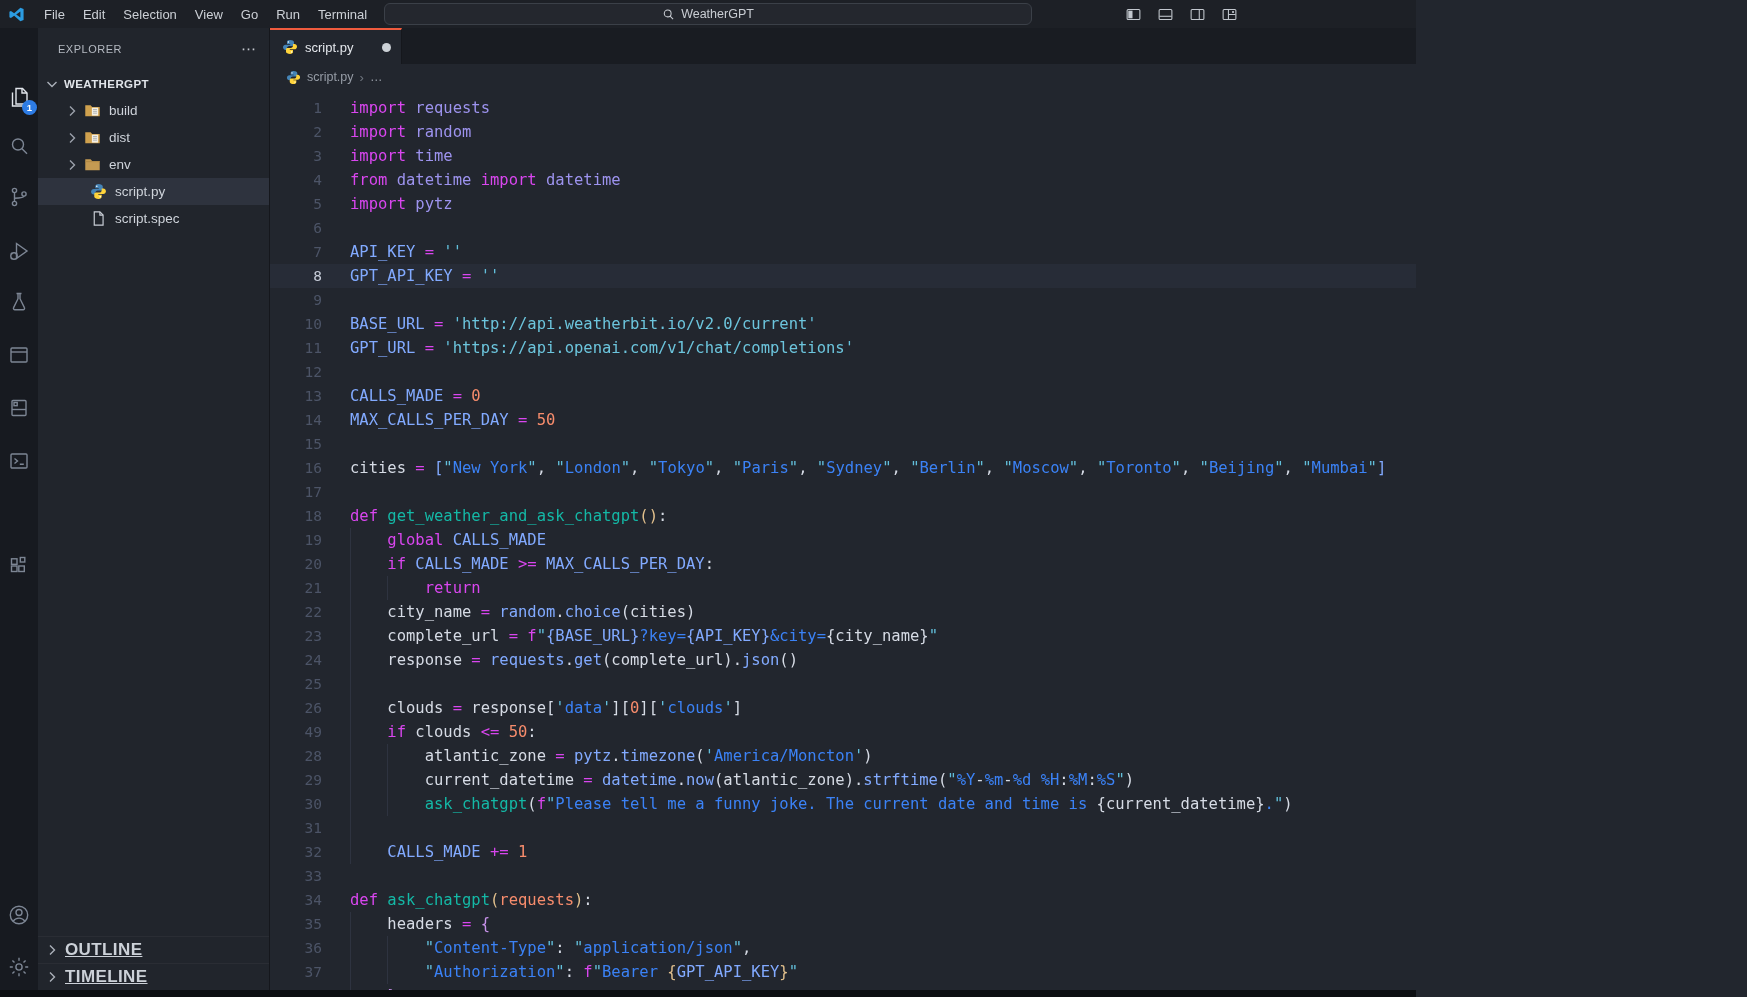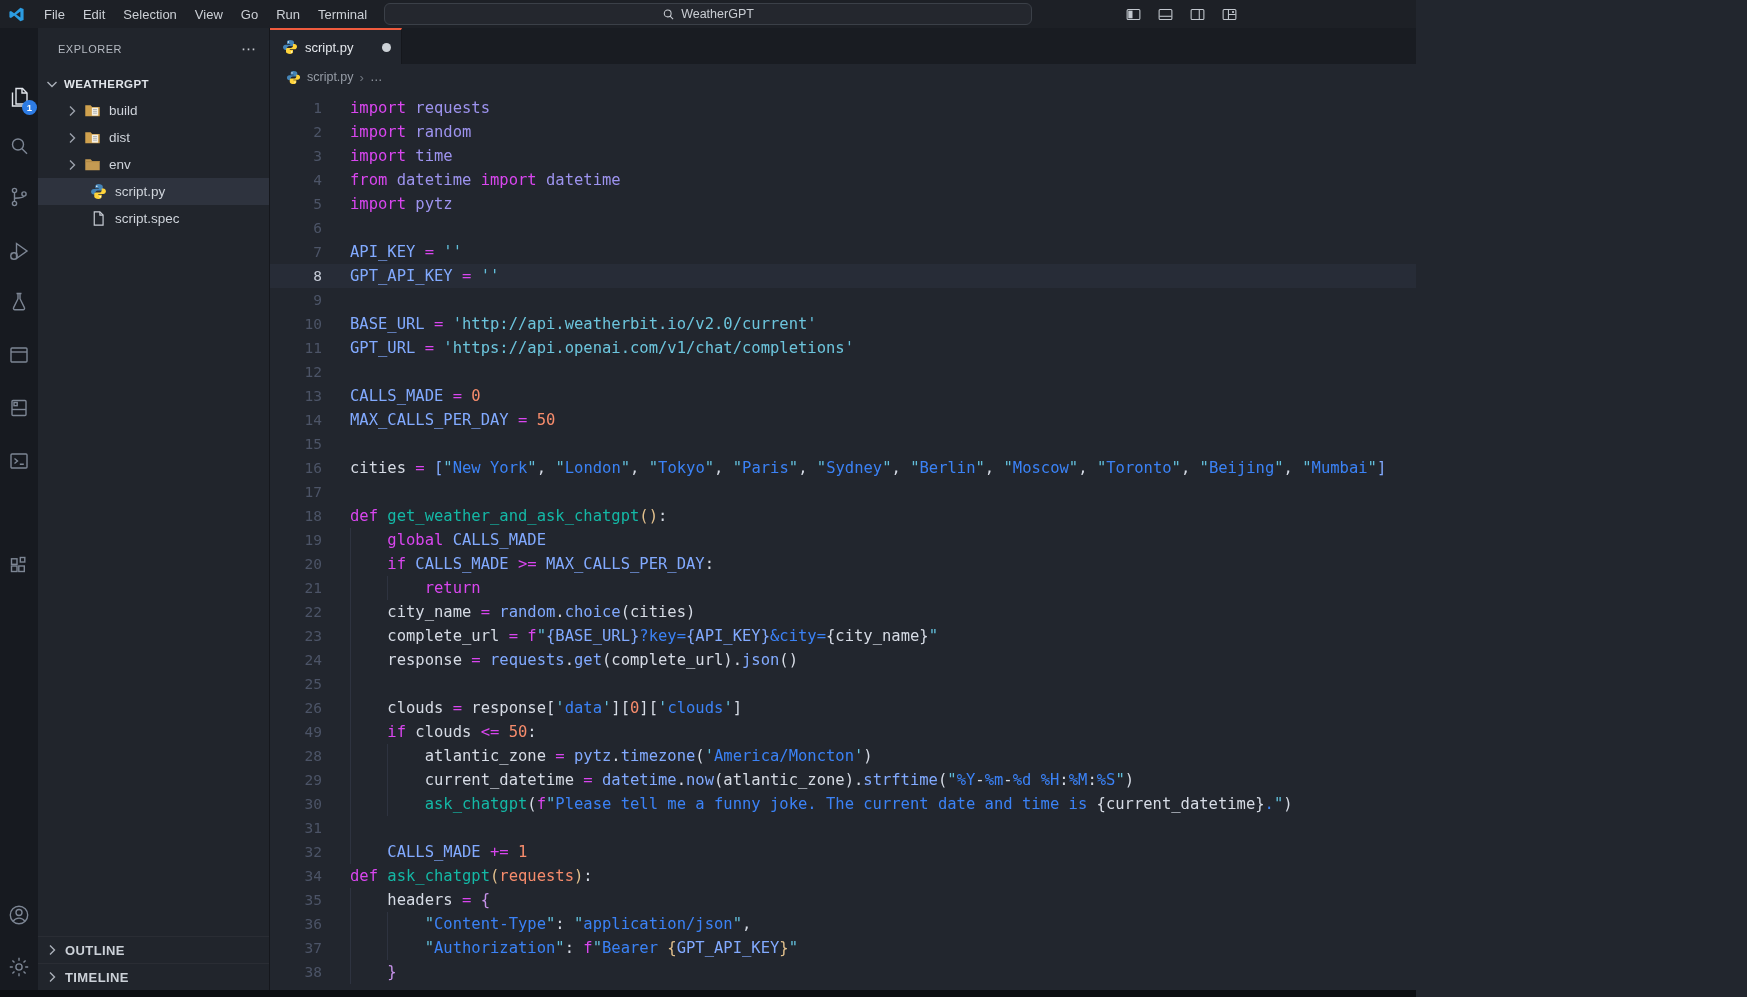--- a/index.html
+++ b/index.html
@@ -47,21 +47,21 @@
     color:#e1e5ea; font-size:11.5px; font-weight:bold; letter-spacing:.4px; }
   .tree-item { height:27px; display:flex; align-items:center; color:#ced3da; font-size:13.5px; }
   .tree-item.selected { background:#2e333e; }
   .tree-item .chev { width:16px; height:16px; margin-left:26px; color:#9ba1ab; flex:none; }
   .tree-item .no-chev { width:16px; margin-left:32px; flex:none; }
   .tree-item .ficon { width:17px; height:17px; margin:0 8px 0 4px; flex:none; }
   .chev svg, .sb-root .chev svg { width:16px; height:16px; display:block; }
   .sb-root .chev { width:16px; height:16px; color:#aab0b9; }
   .sb-spacer { flex:1; }
   .sb-section { height:27px; border-top:1px solid #2a2d34; display:flex; align-items:center;
-    color:#ccd1d8; font-size:13px; font-weight:bold; letter-spacing:.4px; gap:5px; padding-left:6px; }
+    color:#ccd1d8; font-size:17px; font-weight:bold; letter-spacing:.4px; gap:5px; padding-left:6px;text-decoration:underline; }
   .sb-section .chev { width:16px; height:16px; color:#aab0b9; }
 
   
   .editor { flex:1; display:flex; flex-direction:column; min-width:0; background:#22262e; }
   .tabbar { height:36px; background:#191c22; display:flex; flex:none; }
   .tab { width:132px; background:#22262e; border-top:2px solid #ef5b3e; border-right:1px solid #15171c;
     display:flex; align-items:center; padding:0 10px 0 12px; gap:7px;
     color:#e4e7ec; font-size:13px; }
   .tab .pyicon { width:16px; height:16px; flex:none; }
   .tab .dot { width:9px; height:9px; border-radius:50%; background:#ccd1d7; margin-left:auto; }
@@ -370,20 +370,21 @@
           <div class="cl"><i class="guide" style="left: calc(0ch + 80px);"></i><span class="ln">23</span><span class="ct"><span class="t-p">    complete_url </span><span class="t-k">=</span><span class="t-p"> </span><span class="t-k">f</span><span class="t-q">"</span><span class="t-b">{BASE_URL}</span><span class="t-s">?key=</span><span class="t-b">{API_KEY}</span><span class="t-s">&amp;city=</span><span class="t-p">{city_name}</span><span class="t-q">"</span></span></div>
           <div class="cl"><i class="guide" style="left: calc(0ch + 80px);"></i><span class="ln">24</span><span class="ct"><span class="t-p">    response </span><span class="t-k">=</span><span class="t-p"> </span><span class="t-b">requests</span><span class="t-p">.</span><span class="t-b">get</span><span class="t-p">(complete_url).</span><span class="t-b">json</span><span class="t-p">()</span></span></div>
           <div class="cl"><i class="guide" style="left: calc(0ch + 80px);"></i><span class="ln">25</span><span class="ct"></span></div>
           <div class="cl"><i class="guide" style="left: calc(0ch + 80px);"></i><span class="ln">26</span><span class="ct"><span class="t-p">    clouds </span><span class="t-k">=</span><span class="t-p"> response[</span><span class="t-q">'</span><span class="t-s">data</span><span class="t-q">'</span><span class="t-p">][</span><span class="t-n">0</span><span class="t-p">][</span><span class="t-q">'</span><span class="t-s">clouds</span><span class="t-q">'</span><span class="t-p">]</span></span></div>
           <div class="cl"><i class="guide" style="left: calc(0ch + 80px);"></i><span class="ln">49</span><span class="ct"><span class="t-p">    </span><span class="t-k">if</span><span class="t-p"> clouds </span><span class="t-k">&lt;=</span><span class="t-p"> </span><span class="t-n">50</span><span class="t-p">:</span></span></div>
           <div class="cl"><i class="guide" style="left: calc(0ch + 80px);"></i><i class="guide" style="left: calc(4ch + 80px);"></i><span class="ln">28</span><span class="ct"><span class="t-p">        atlantic_zone </span><span class="t-k">=</span><span class="t-p"> </span><span class="t-b">pytz</span><span class="t-p">.</span><span class="t-b">timezone</span><span class="t-p">(</span><span class="t-q">'</span><span class="t-s">America/Moncton</span><span class="t-q">'</span><span class="t-p">)</span></span></div>
           <div class="cl"><i class="guide" style="left: calc(0ch + 80px);"></i><i class="guide" style="left: calc(4ch + 80px);"></i><span class="ln">29</span><span class="ct"><span class="t-p">        current_datetime </span><span class="t-k">=</span><span class="t-p"> </span><span class="t-b">datetime</span><span class="t-p">.</span><span class="t-b">now</span><span class="t-p">(atlantic_zone).</span><span class="t-b">strftime</span><span class="t-p">(</span><span class="t-q">"</span><span class="t-s">%Y</span><span class="t-p">-</span><span class="t-s">%m</span><span class="t-p">-</span><span class="t-s">%d</span><span class="t-p"> </span><span class="t-s">%H</span><span class="t-p">:</span><span class="t-s">%M</span><span class="t-p">:</span><span class="t-s">%S</span><span class="t-q">"</span><span class="t-p">)</span></span></div>
           <div class="cl"><i class="guide" style="left: calc(0ch + 80px);"></i><i class="guide" style="left: calc(4ch + 80px);"></i><span class="ln">30</span><span class="ct"><span class="t-p">        </span><span class="t-f">ask_chatgpt</span><span class="t-p">(</span><span class="t-k">f</span><span class="t-q">"</span><span class="t-s">Please tell me a funny joke. The current date and time is </span><span class="t-p">{current_datetime}</span><span class="t-s">.</span><span class="t-q">"</span><span class="t-p">)</span></span></div>
           <div class="cl"><i class="guide" style="left: calc(0ch + 80px);"></i><span class="ln">31</span><span class="ct"></span></div>
           <div class="cl"><i class="guide" style="left: calc(0ch + 80px);"></i><span class="ln">32</span><span class="ct"><span class="t-p">    </span><span class="t-b">CALLS_MADE</span><span class="t-p"> </span><span class="t-k">+=</span><span class="t-p"> </span><span class="t-n">1</span></span></div>
+          <div class="cl"><span class="ln">33</span><span class="ct"></span></div>
           <div class="cl"><span class="ln">34</span><span class="ct"><span class="t-k">def</span><span class="t-p"> </span><span class="t-f">ask_chatgpt</span><span class="t-g1">(</span><span class="t-n">requests</span><span class="t-g1">)</span><span class="t-p">:</span></span></div>
           <div class="cl"><i class="guide" style="left: calc(0ch + 80px);"></i><span class="ln">35</span><span class="ct"><span class="t-p">    headers </span><span class="t-k">=</span><span class="t-p"> </span><span class="t-g2">{</span></span></div>
           <div class="cl"><i class="guide" style="left: calc(0ch + 80px);"></i><i class="guide" style="left: calc(4ch + 80px);"></i><span class="ln">36</span><span class="ct"><span class="t-p">        </span><span class="t-q">"</span><span class="t-s">Content-Type</span><span class="t-q">"</span><span class="t-p">: </span><span class="t-q">"</span><span class="t-s">application/json</span><span class="t-q">"</span><span class="t-p">,</span></span></div>
           <div class="cl"><i class="guide" style="left: calc(0ch + 80px);"></i><i class="guide" style="left: calc(4ch + 80px);"></i><span class="ln">37</span><span class="ct"><span class="t-p">        </span><span class="t-q">"</span><span class="t-s">Authorization</span><span class="t-q">"</span><span class="t-p">: </span><span class="t-k">f</span><span class="t-q">"</span><span class="t-s">Bearer </span><span class="t-g1">{</span><span class="t-b">GPT_API_KEY</span><span class="t-g1">}</span><span class="t-q">"</span></span></div>
           <div class="cl"><i class="guide" style="left: calc(0ch + 80px);"></i><span class="ln">38</span><span class="ct"><span class="t-p">    </span><span class="t-g2">}</span></span></div>
         </div>
     </div>
   </div>
 
   <div class="bottom-strip"></div>

